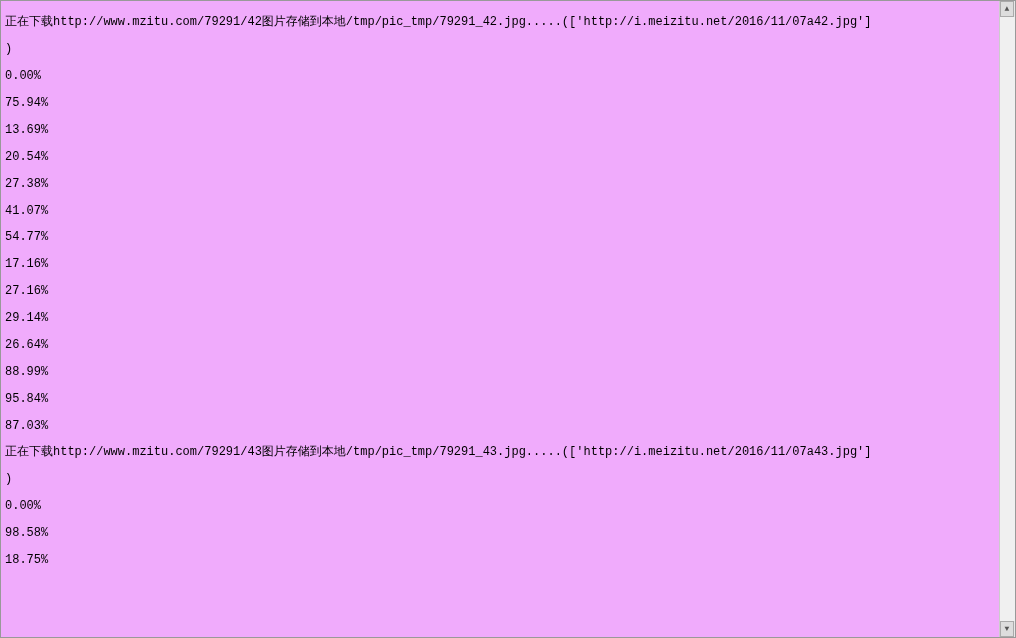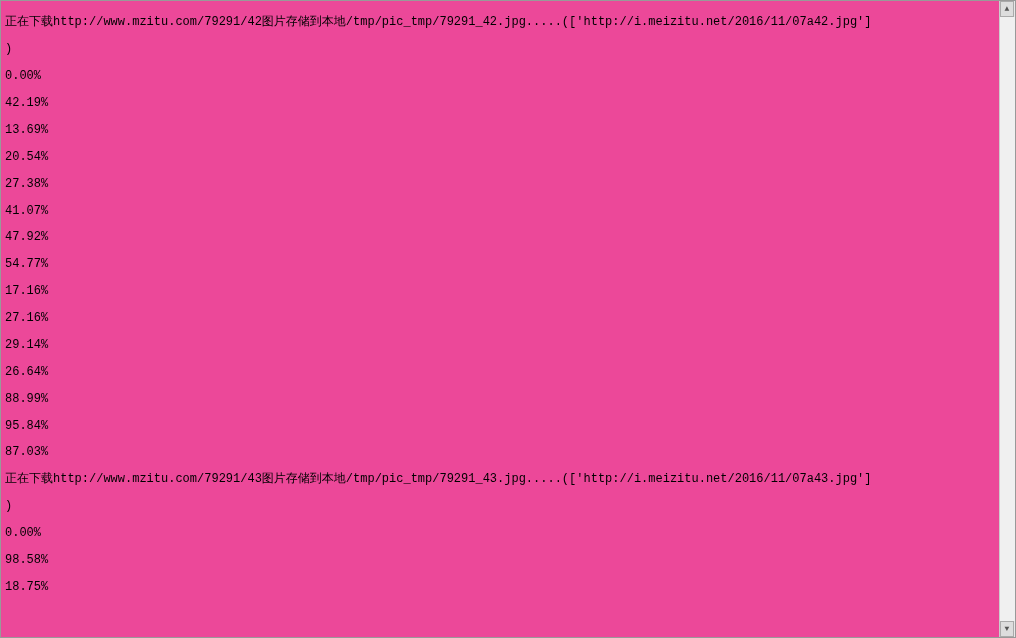--- a/index.html
+++ b/index.html
@@ -23,21 +23,21 @@
       width: 100%;
       height: 100%;
       background: #fff;
       border: 1px solid #999;
     }
     .terminal-content {
       flex: 1;
       padding: 2px 4px;
       white-space: pre;
       overflow: hidden;
-      background: #ec4899;
+      background: #f0abfc;
     }
     .scrollbar {
       width: 16px;
       background: #e8e8e8;
       border-left: 1px solid #ccc;
       position: relative;
       display: flex;
       flex-direction: column;
     }
     .scrollbar-track {
@@ -63,26 +63,25 @@
     }
   </style>
 </head>
 <body>
 
 <div class="terminal-wrapper">
   <div class="terminal-content">
 <span class="line">正在下载http://www.mzitu.com/79291/42图片存储到本地/tmp/pic_tmp/79291_42.jpg.....(['http://i.meizitu.net/2016/11/07a42.jpg']</span>
 <span class="line">)</span>
 <span class="line">0.00%</span>
-<span class="line">42.19%</span>
+<span class="line">75.94%</span>
 <span class="line">13.69%</span>
 <span class="line">20.54%</span>
 <span class="line">27.38%</span>
 <span class="line">41.07%</span>
-<span class="line">47.92%</span>
 <span class="line">54.77%</span>
 <span class="line">17.16%</span>
 <span class="line">27.16%</span>
 <span class="line">29.14%</span>
 <span class="line">26.64%</span>
 <span class="line">88.99%</span>
 <span class="line">95.84%</span>
 <span class="line">87.03%</span>
 <span class="line">正在下载http://www.mzitu.com/79291/43图片存储到本地/tmp/pic_tmp/79291_43.jpg.....(['http://i.meizitu.net/2016/11/07a43.jpg']</span>
 <span class="line">)</span>

